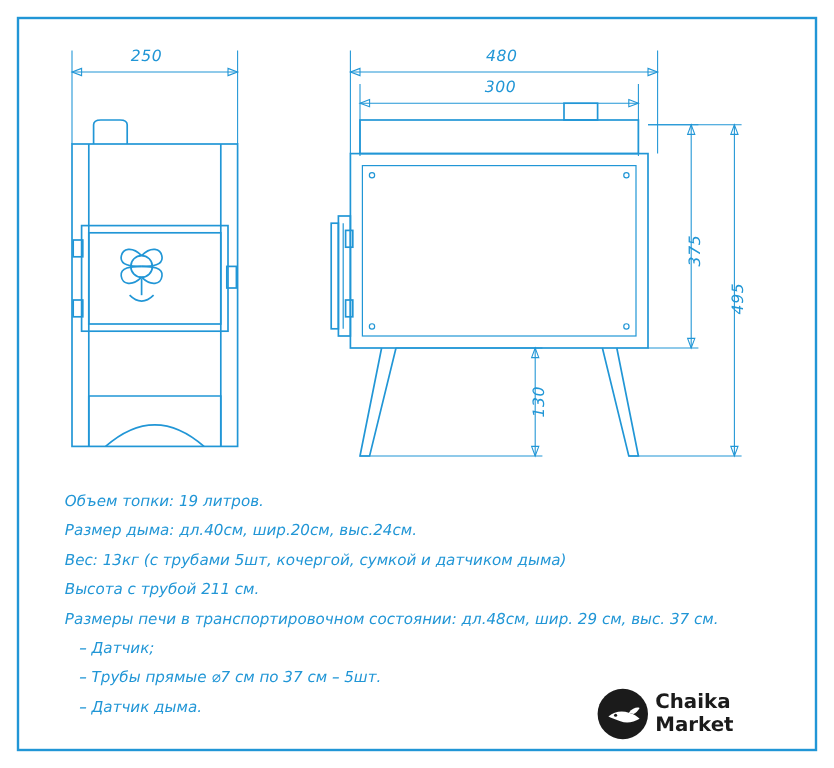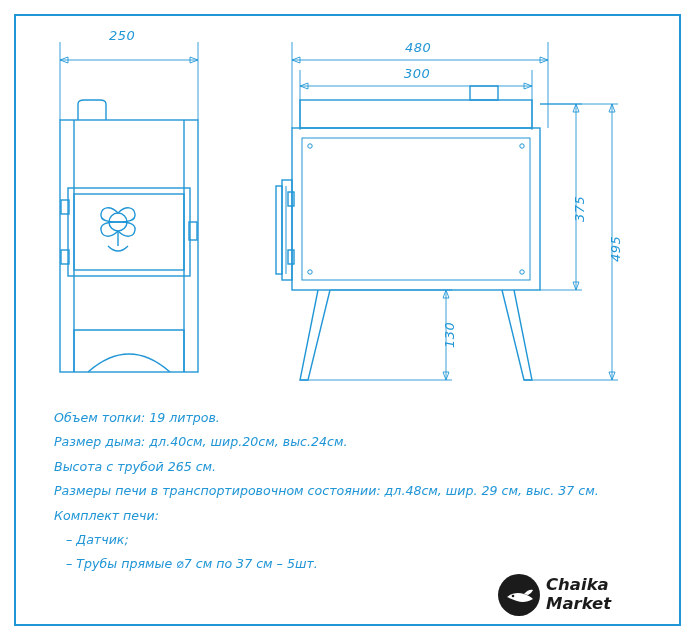--- a/index.html
+++ b/index.html
@@ -102,21 +102,20 @@
   }
   .logo-text {
     position: absolute;
     left: 48px;
     top: 3px;
     font-family: "DejaVu Sans", sans-serif;
     font-weight: bold;
     font-size: 16.5px;
     color: #1b1b1b;
     line-height: 19px;
-    font-style: italic;
   }
   .logo-text span {
     display: block;
   }
 </style>
 </head>
 <body>
 
 <div id="sheet">
 
@@ -212,40 +211,41 @@
       <path class="ext" d="M612 380 L609 372 L615 372 Z" fill="#2196d6"></path>
 
       <line class="ext" x1="330" y1="290" x2="452" y2="290"></line>
       <line class="ext" x1="308" y1="380" x2="452" y2="380"></line>
       <line class="ext" x1="446" y1="290" x2="446" y2="380"></line>
       <path class="ext" d="M446 290 L443 298 L449 298 Z" fill="#2196d6"></path>
       <path class="ext" d="M446 380 L443 372 L449 372 Z" fill="#2196d6"></path>
     </g>
   </svg>
 
-  <div class="dim-txt" style="left:109px; top:28px;">250</div>
+  <div class="dim-txt" style="left:109px; top:40px;">250</div>
 
   <div class="dim-txt" style="left:405px; top:40px;">480</div>
 
   <div class="dim-txt" style="left:404px; top:66px;">300</div>
 
   <div class="dim-txt vert" style="left:572px; top:222px;">375</div>
 
   <div class="dim-txt vert" style="left:608px; top:262px;">495</div>
 
   <div class="dim-txt vert" style="left:442px; top:348px;">130</div>
 
   <div class="specs">
     <div>Объем топки: 19 литров.</div>
     <div>Размер дыма: дл.40см, шир.20см, выс.24см.</div>
-    <div>Высота с трубой 265 см.</div>
+    <div>Вес: 13кг (с трубами 5шт, кочергой, сумкой и датчиком дыма)</div>
+    <div>Высота с трубой 211 см.</div>
     <div>Размеры печи в транспортировочном состоянии: дл.48см, шир. 29 см, выс. 37 см.</div>
-    <div>Комплект печи:</div>
     <div class="indent">– Датчик;</div>
     <div class="indent">– Трубы прямые ⌀7 см по 37 см – 5шт.</div>
+    <div class="indent">– Датчик дыма.</div>
   </div>
 
   <div class="logo">
     <div class="logo-mark">
       <svg width="42" height="42" viewBox="0 0 42 42">
         <path d="M9 23 C14 19 20 18 26 20 C30 21 33 23 35 25 C30 28 24 29 19 27 C14 25 11 24 9 23 Z" fill="#ffffff"></path>
         <path d="M26 20 C29 16 33 15 35 16 C34 18 32 20 30 21 Z" fill="#ffffff"></path>
         <circle cx="15" cy="22" r="1.3" fill="#1b1b1b"></circle>
       </svg>
     </div>

